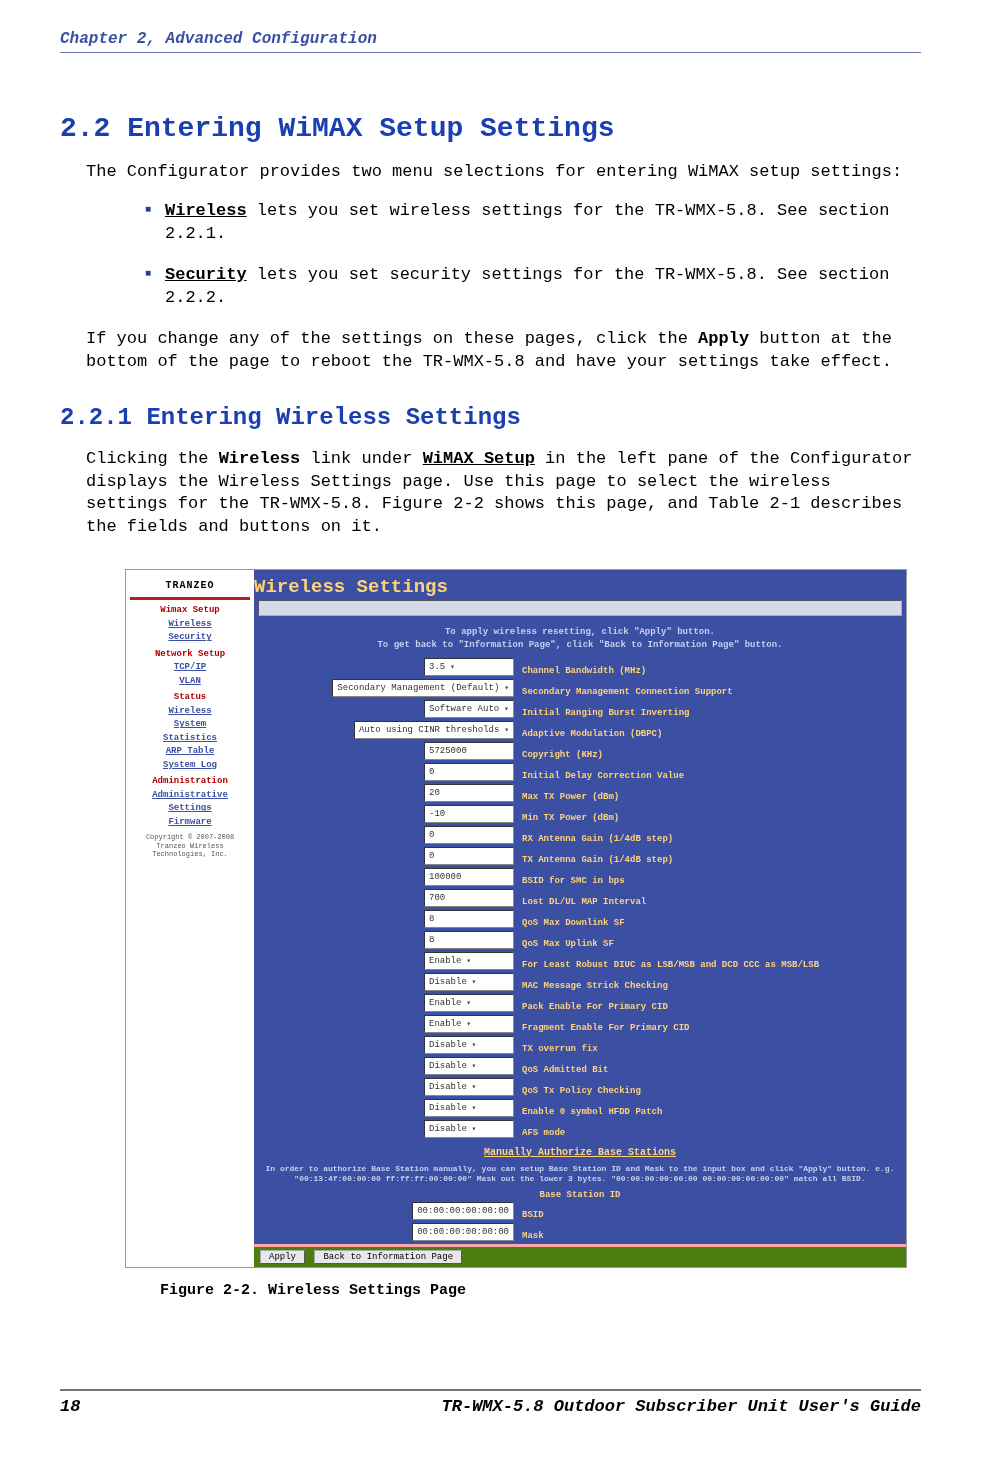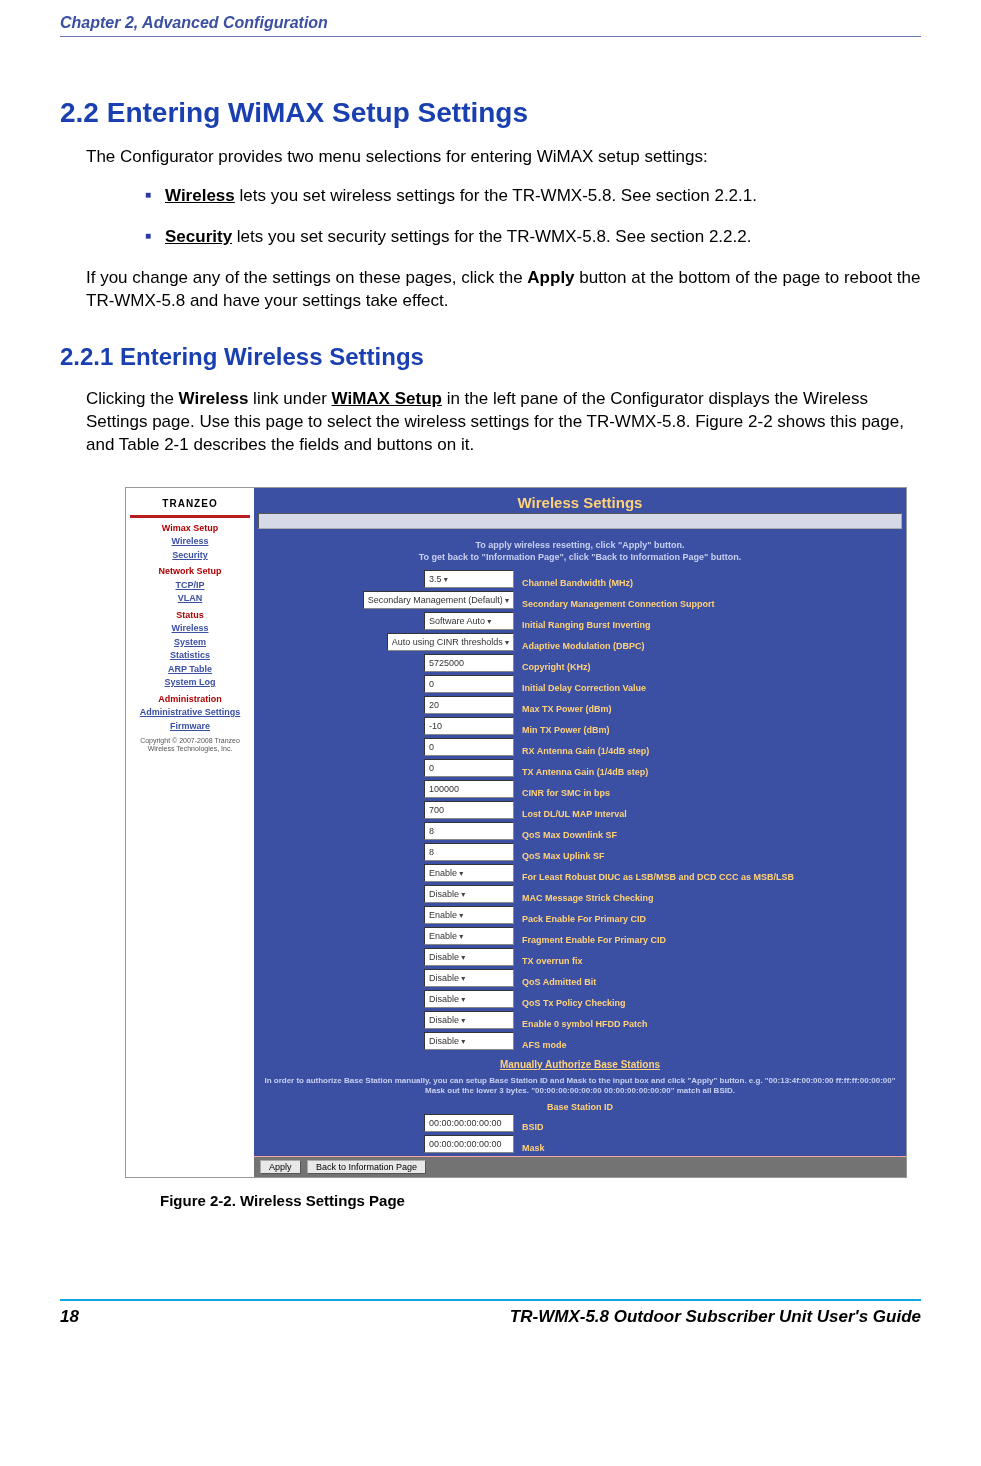--- a/index.html
+++ b/index.html
@@ -3,22 +3,23 @@
 <meta charset="utf-8">
 <style>
   body {
     margin: 0;
     padding: 0;
     font-family: Arial, Helvetica, sans-serif;
     background: #fff;
     width: 981px;
   }
   .page {
-    padding: 14px 60px 30px 60px;
+    padding: 30px 60px 30px 60px;
     position: relative;
+    font-family: Liberation Mono, monospace;
   }
   .running-header {
     color: #3b4fa3;
     font-style: italic;
     font-weight: bold;
     font-size: 16px;
     border-bottom: 1px solid #6a7ab5;
     padding-bottom: 4px;
     margin-bottom: 60px;
   }
@@ -89,23 +90,23 @@
   .ss-side-link { color: #3b4fa3; font-weight: bold; text-decoration: underline; }
   .ss-copyright { color: #555; font-size: 7px; margin-top: 4px; line-height: 1.2; }
   .ss-main {
     flex: 1;
     background: #3b4fa3;
     color: #fff;
     padding: 0;
   }
   .ss-title {
     color: #ffd27a;
-    font-size: 15px;
-    font-weight: bold;
-    text-align: center;
+    font-size: 19px;
+    font-weight: bold;
+    text-align: left;
     padding: 6px 0 2px 0;
   }
   .ss-bar { height: 14px; background: #d6d9e8; margin: 0 4px 4px 4px; border: 1px inset #aaa; }
   .ss-note {
     color: #c8d0f0;
     font-weight: bold;
     font-size: 9px;
     text-align: center;
     line-height: 1.4;
     padding: 6px 0;
@@ -124,44 +125,44 @@
     min-width: 80px;
     height: 14px;
     line-height: 14px;
     text-align: left;
   }
   .ss-drop::after { content: " ▾"; color: #444; font-size: 8px; }
   .ss-label { color: #ffd27a; font-weight: bold; font-size: 9px; flex: 1; }
   .ss-subhead { color: #ffd27a; font-weight: bold; text-align: center; font-size: 10px; text-decoration: underline; padding: 6px 0 2px 0;}
   .ss-bsid-label { color: #ffd27a; font-weight: bold; text-align: center; font-size: 9px; padding: 2px 0;}
   .ss-bottom {
-    background: #737373;
+    background: #4d7c0f;
     color: #000;
     padding: 3px 6px;
-    border-top: 1px solid #fca5a5;
+    border-top: 3px solid #fca5a5;
   }
   .ss-btn {
     display: inline-block;
     background: #e8e8e8;
     border: 1px outset #aaa;
     padding: 1px 8px;
     font-size: 9px;
     margin-right: 4px;
   }
   .figure-caption {
     font-weight: bold;
     font-size: 15px;
     margin: 14px 0 0 100px;
   }
   .footer {
     display: flex;
     justify-content: space-between;
     align-items: flex-end;
     margin-top: 90px;
-    border-top: 2px solid #0ea5e9;
+    border-top: 2px solid #737373;
     padding-top: 6px;
   }
   .page-num { font-style: italic; font-weight: bold; font-size: 17px; }
   .footer-title { font-style: italic; font-weight: bold; font-size: 17px; }
   .u { text-decoration: underline; }
   b { font-weight: bold; }
 </style>
 </head>
 <body>
 
@@ -258,21 +259,21 @@
             <div class="ss-row">
               <div class="ss-field-wrap"><span class="ss-field">0</span></div>
               <div class="ss-label">RX Antenna Gain (1/4dB step)</div>
             </div>
             <div class="ss-row">
               <div class="ss-field-wrap"><span class="ss-field">0</span></div>
               <div class="ss-label">TX Antenna Gain (1/4dB step)</div>
             </div>
             <div class="ss-row">
               <div class="ss-field-wrap"><span class="ss-field">100000</span></div>
-              <div class="ss-label">CINR for SMC in bps</div>
+              <div class="ss-label">BSID for SMC in bps</div>
             </div>
             <div class="ss-row">
               <div class="ss-field-wrap"><span class="ss-field">700</span></div>
               <div class="ss-label">Lost DL/UL MAP Interval</div>
             </div>
             <div class="ss-row">
               <div class="ss-field-wrap"><span class="ss-field">8</span></div>
               <div class="ss-label">QoS Max Downlink SF</div>
             </div>
             <div class="ss-row">

